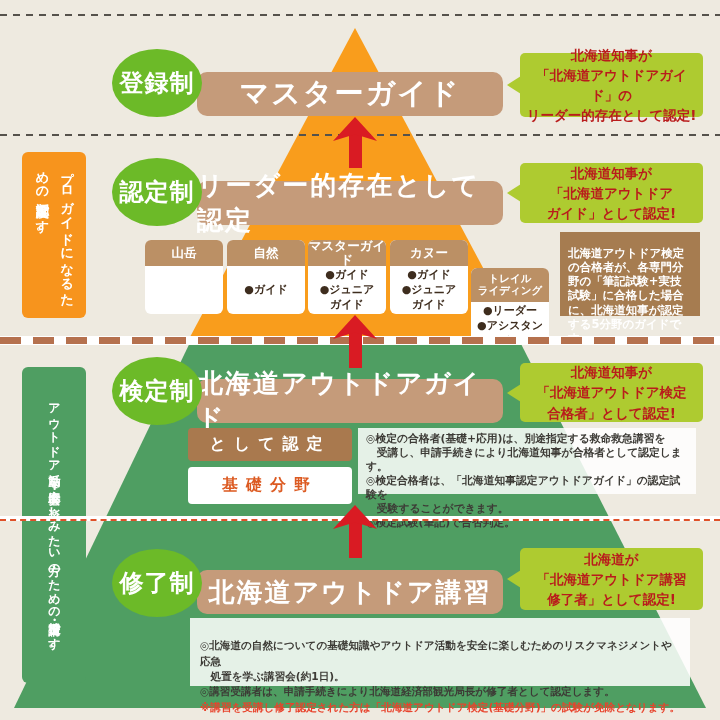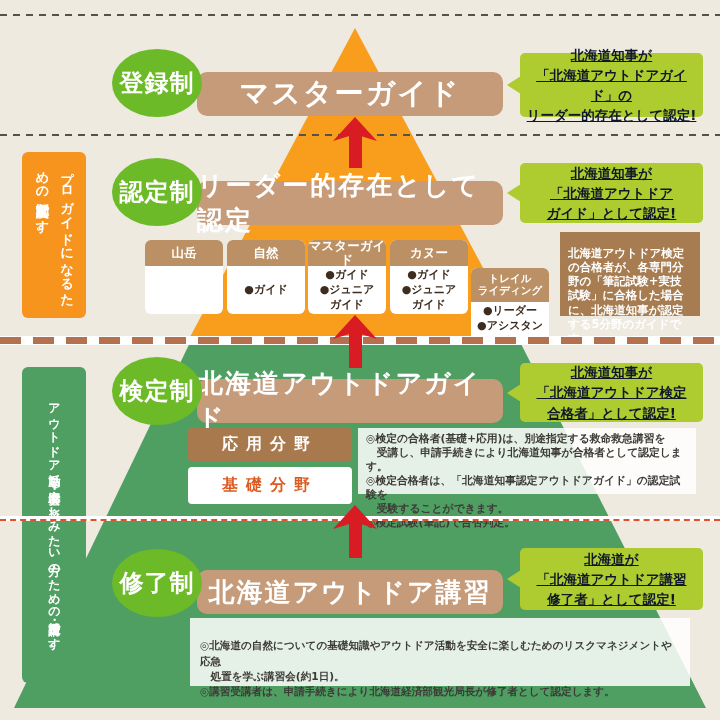--- a/index.html
+++ b/index.html
@@ -48,24 +48,24 @@
   }
   .band{
     left:197px;width:306px;height:44px;background:#C59B7A;border-radius:10px;
     color:#fff;font-weight:bold;z-index:11;letter-spacing:2px;
     display:flex;align-items:center;justify-content:center;margin-top:12px;
   }
   .band-lg{font-size:29px;}
   .band-md{font-size:26px;}
   
   .callout{
-    left:520px;width:183px;background:#AECB30;border-radius:5px;color:#0f172a;
+    left:520px;width:183px;background:#AECB30;border-radius:5px;color:#b91c1c;
     font-weight:bold;font-size:13.5px;line-height:1.5;text-align:center;
     display:flex;align-items:center;justify-content:center;white-space:pre-line;
-    z-index:12;box-sizing:border-box;padding:4px 6px;text-decoration:underline;
+    z-index:12;box-sizing:border-box;padding:4px 6px;
   }
   .callout::before{
     content:"";position:absolute;left:-13px;top:50%;transform:translateY(-50%);
     border-top:9px solid transparent;border-bottom:9px solid transparent;
     border-right:14px solid #AECB30;
   }
   
   .field-card{
     top:240px;width:78px;height:74px;background:#fff;border-radius:6px;
     overflow:hidden;z-index:12;display:flex;flex-direction:column;
@@ -164,37 +164,38 @@
 ●アシスタント</div>
 </div>
 
 <div class="abs note-brown">北海道アウトドア検定の合格者が、各専門分野の「筆記試験+実技試験」に合格した場合に、北海道知事が認定する5分野のガイドです。</div>
 
 <div class="abs badge" style="top:357px;">検定制</div>
 <div class="abs band band-md" style="top:367px;">北海道アウトドアガイド</div>
 <div class="abs callout" style="top:363px;height:59px;">北海道知事が
 「北海道アウトドア検定
 合格者」として認定!</div>
-<div class="abs sub-band sub-applied">応用分野</div>
+<div class="abs sub-band sub-applied">として認定</div>
 <div class="abs sub-band sub-basic">基礎分野</div>
 <div class="abs info-pale info-kentei">◎検定の合格者(基礎+応用)は、別途指定する救命救急講習を
 　受講し、申請手続きにより北海道知事が合格者として認定します。
 ◎検定合格者は、「北海道知事認定アウトドアガイド」の認定試験を
 　受験することができます。
 ◎検定試験(筆記)で合否判定。</div>
 
 <div class="abs badge" style="top:549px;">修了制</div>
 <div class="abs band band-md" style="top:558px;">北海道アウトドア講習</div>
 <div class="abs callout" style="top:548px;height:62px;">北海道が
 「北海道アウトドア講習
 修了者」として認定!</div>
 <div class="abs info-pale info-koshu">
   <span>◎北海道の自然についての基礎知識やアウトドア活動を安全に楽しむためのリスクマネジメントや応急
 　処置を学ぶ講習会(約1日)。
 ◎講習受講者は、申請手続きにより北海道経済部観光局長が修了者として認定します。</span>
+  <span class="warn-red" style="display:block;">※講習を受講し修了認定された方は「北海道アウトドア検定(基礎分野)」の試験が免除となります。</span>
 </div>
 
 <div class="arrow-up" style="left:333px;top:117px;">
   <div class="arrow-head"></div>
   <div class="arrow-shaft" style="height:34px;"></div>
 </div>
 <div class="arrow-up" style="left:333px;top:315px;">
   <div class="arrow-head"></div>
   <div class="arrow-shaft" style="height:36px;"></div>
 </div>

